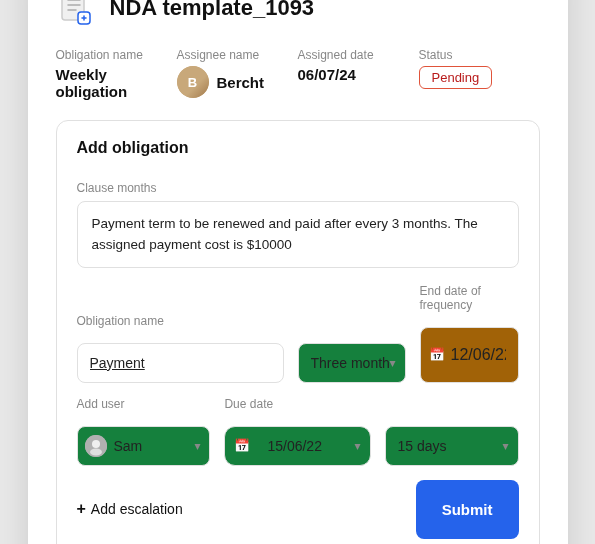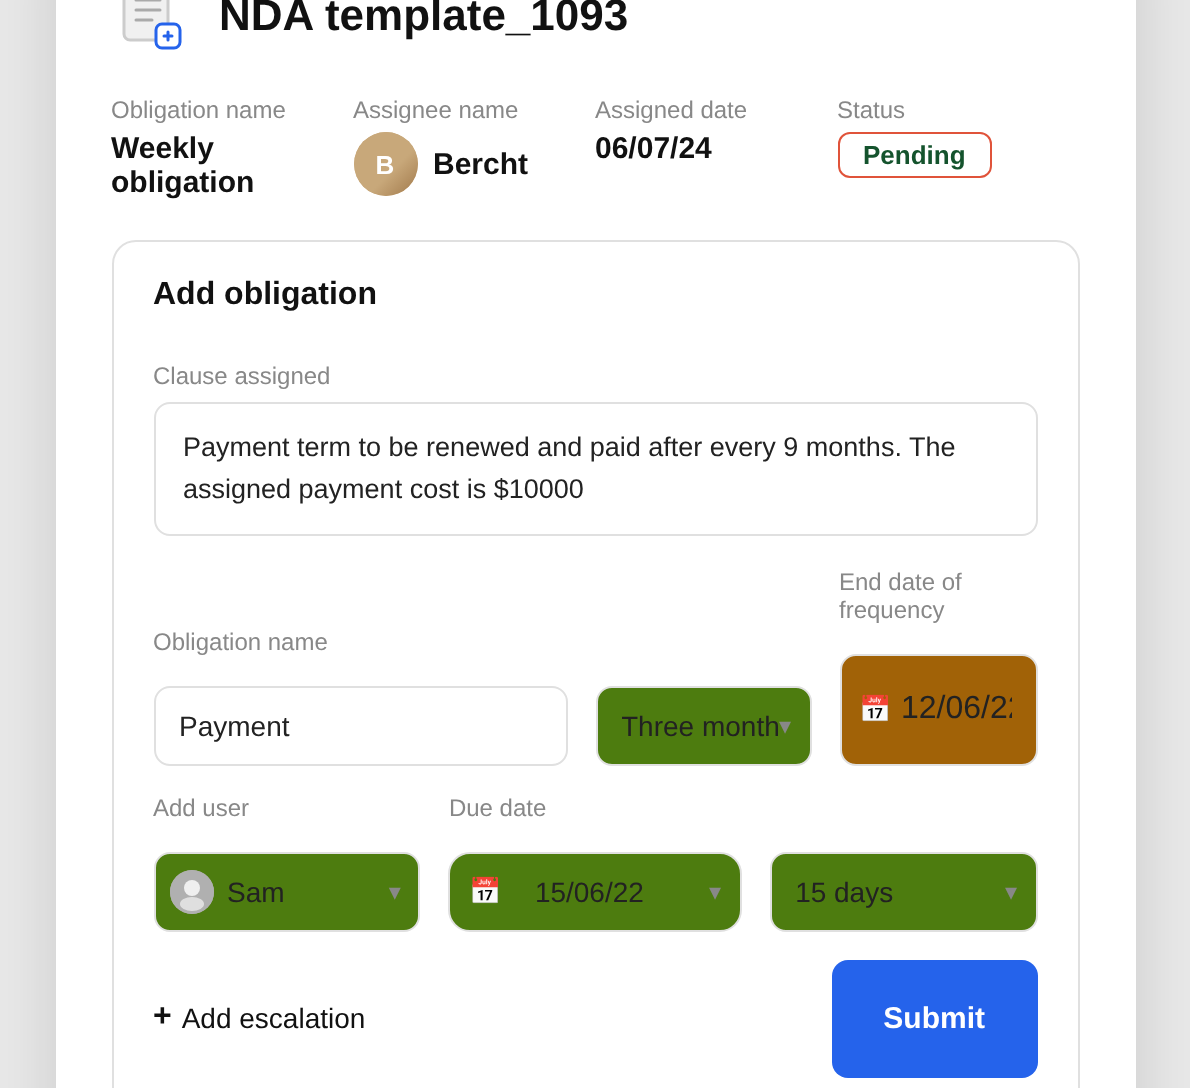--- a/index.html
+++ b/index.html
@@ -85,25 +85,25 @@
       display: flex;
       align-items: center;
       justify-content: center;
       font-size: 13px;
       color: #fff;
       font-weight: bold;
     }
     .status-badge {
       display: inline-block;
       border: 1.5px solid #e0533a;
-      color: #14532d;
+      color: #b91c1c;
       border-radius: 6px;
       padding: 3px 12px;
       font-size: 13px;
-      font-weight: 700;
+      font-weight: 400;
     }
     .add-obligation-box {
       border: 1.5px solid #e0e0e0;
       border-radius: 12px;
       padding: 18px 20px 20px 20px;
     }
     .add-obligation-title {
       font-size: 16px;
       font-weight: 700;
       color: #111;
@@ -142,28 +142,29 @@
     }
     .form-input {
       border: 1.5px solid #e0e0e0;
       border-radius: 8px;
       padding: 8px 12px;
       font-size: 14px;
       color: #222;
       background: #fff;
       outline: none;
       height: 40px;
+      text-decoration: underline;
     }
     .form-select {
       border: 1.5px solid #e0e0e0;
       border-radius: 8px;
       padding: 8px 12px;
       font-size: 14px;
       color: #222;
-      background: #4d7c0f;
+      background: #15803d;
       outline: none;
       height: 40px;
       appearance: none;
       -webkit-appearance: none;
       cursor: pointer;
       width: 100%;
     }
     .select-wrapper {
       position: relative;
       display: flex;
@@ -310,22 +311,22 @@
       <div class="meta-value">06/07/24</div>
     </div>
     <div class="meta-item">
       <div class="meta-label">Status</div>
       <span class="status-badge">Pending</span>
     </div>
   </div>
 
   <div class="add-obligation-box">
     <div class="add-obligation-title">Add obligation</div>
-    <div class="clause-label">Clause assigned</div>
-    <div class="clause-content-box">Payment term to be renewed and paid after every 9 months. The assigned payment cost is $10000</div>
+    <div class="clause-label">Clause months</div>
+    <div class="clause-content-box">Payment term to be renewed and paid after every 3 months. The assigned payment cost is $10000</div>
 
     <div class="form-row">
       <div class="form-group" style="flex:1.1">
         <label>Obligation name</label>
         <input class="form-input" type="text" value="Payment" style="">
       </div>
       <div class="form-group" style="flex:1.2">
         <div class="select-wrapper">
           <select class="form-select">
             <option>Three month</option>

